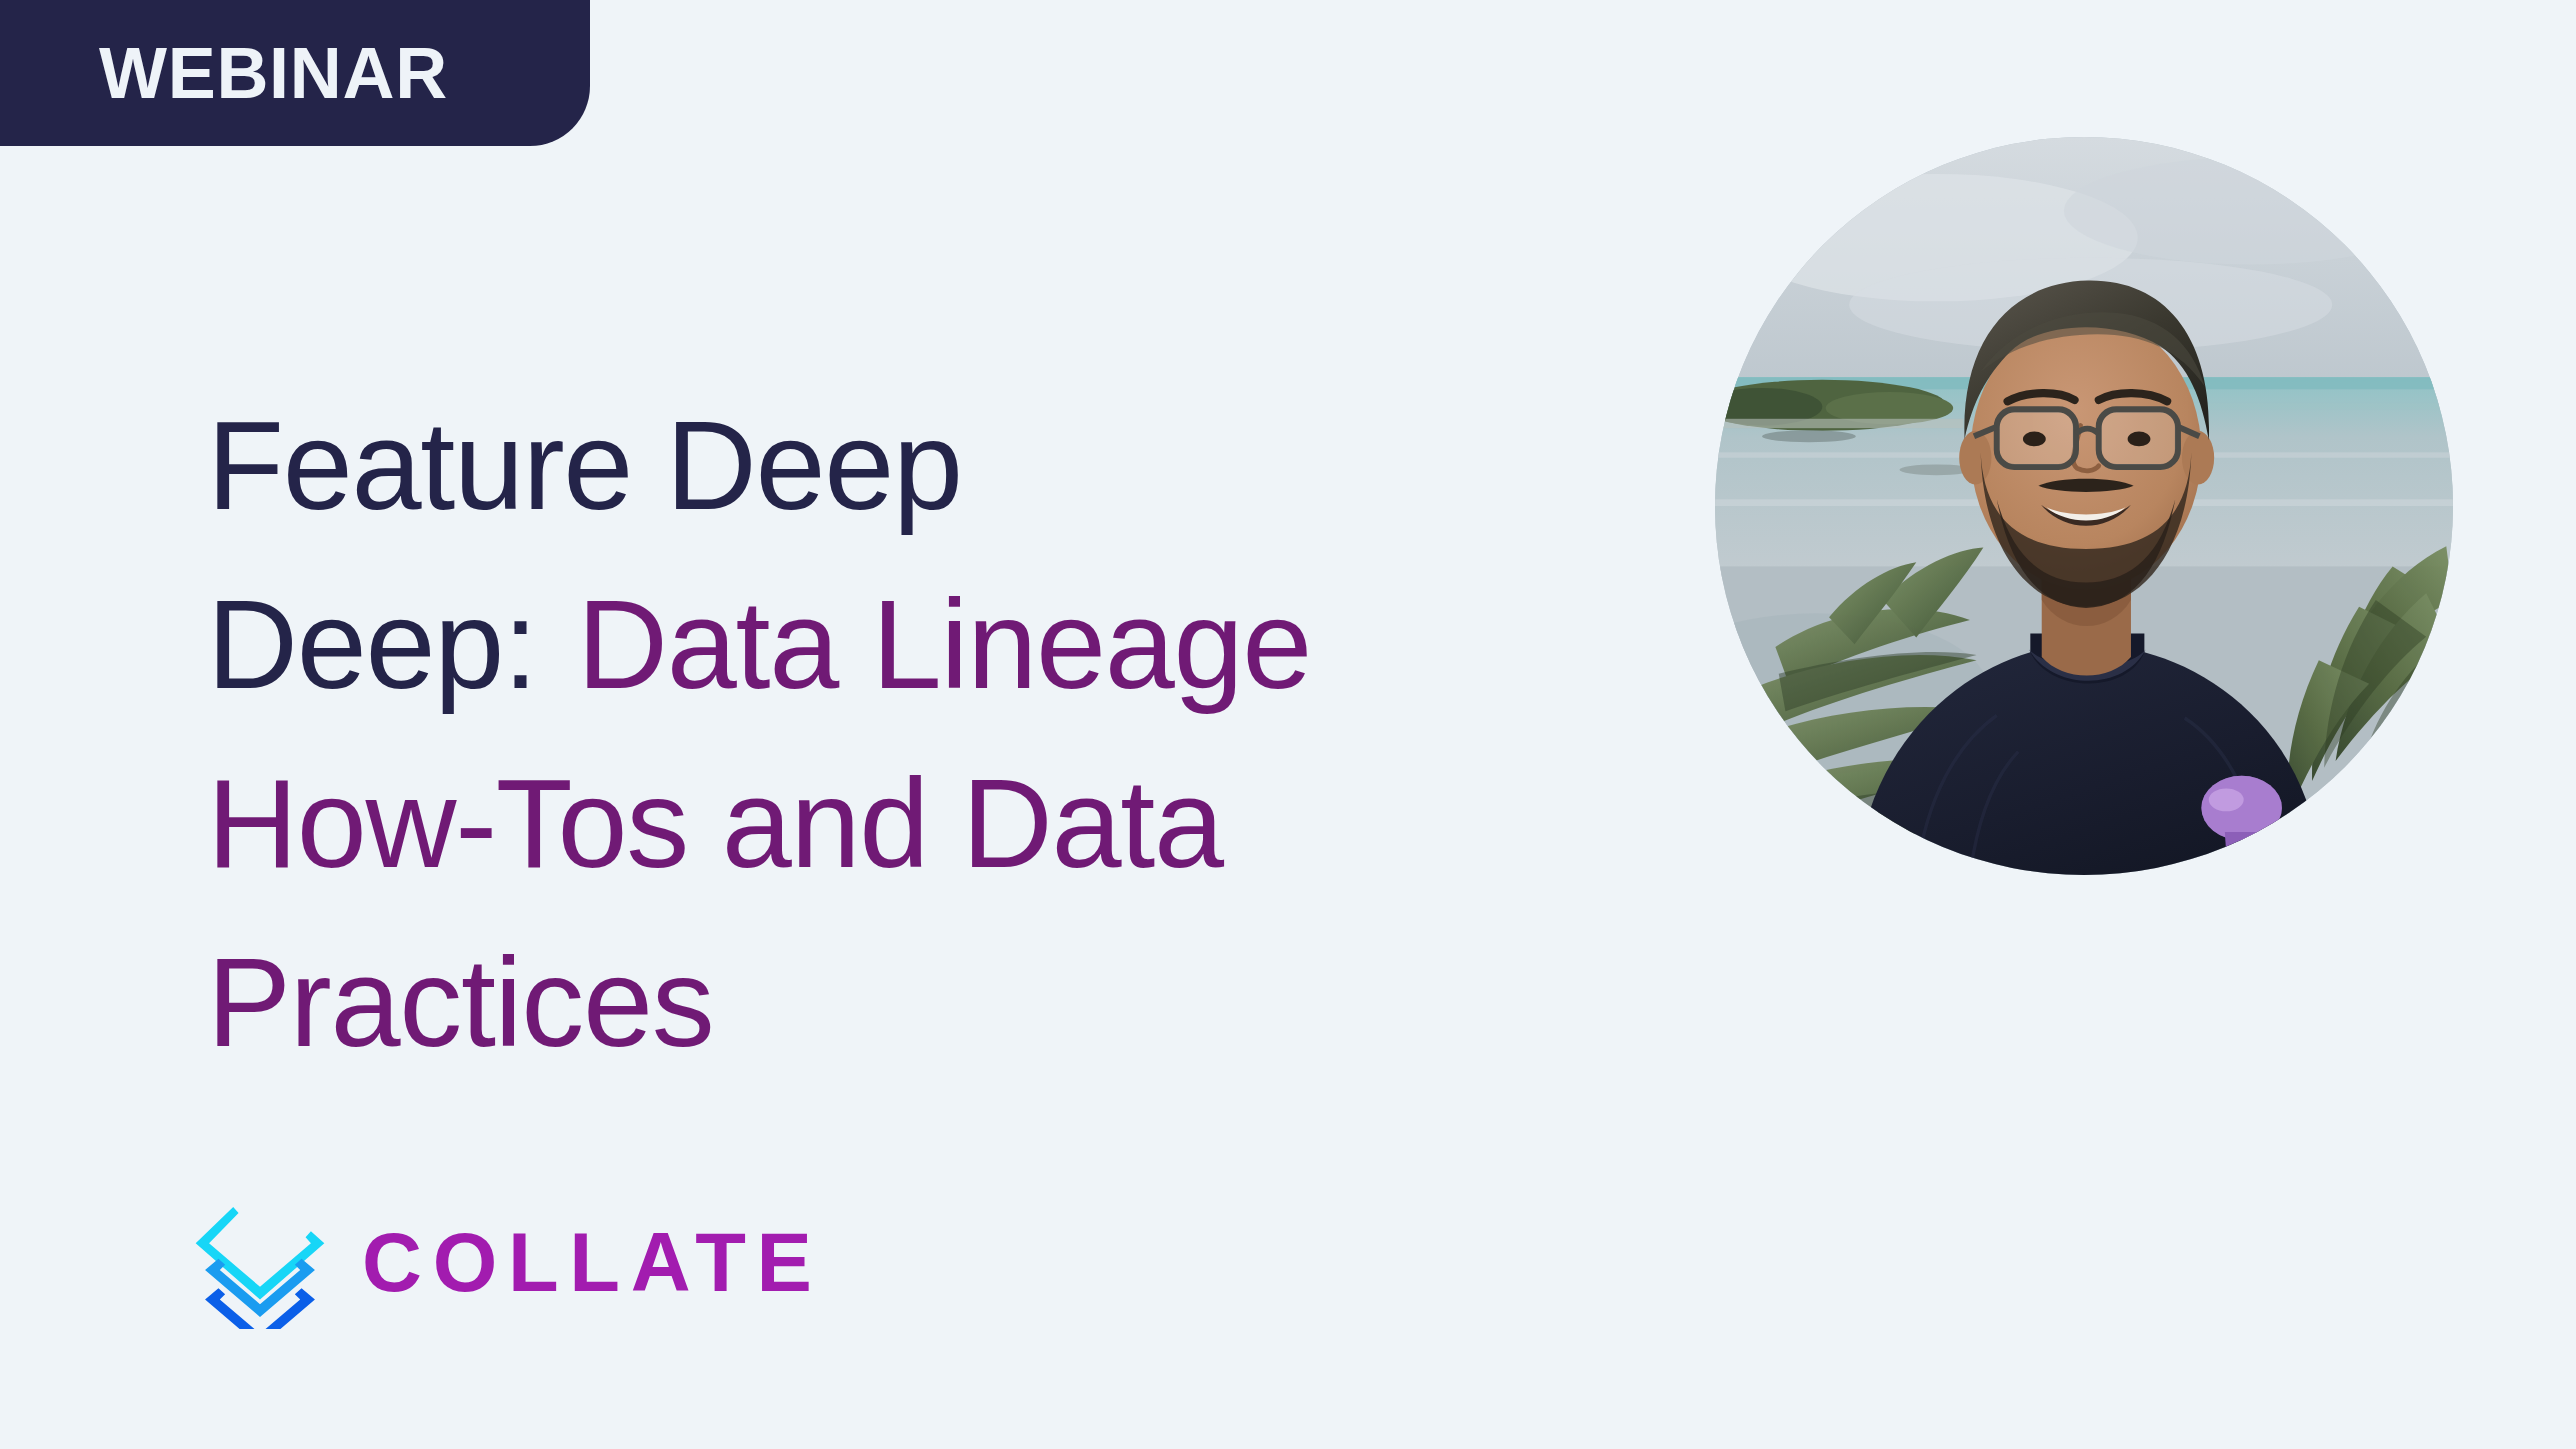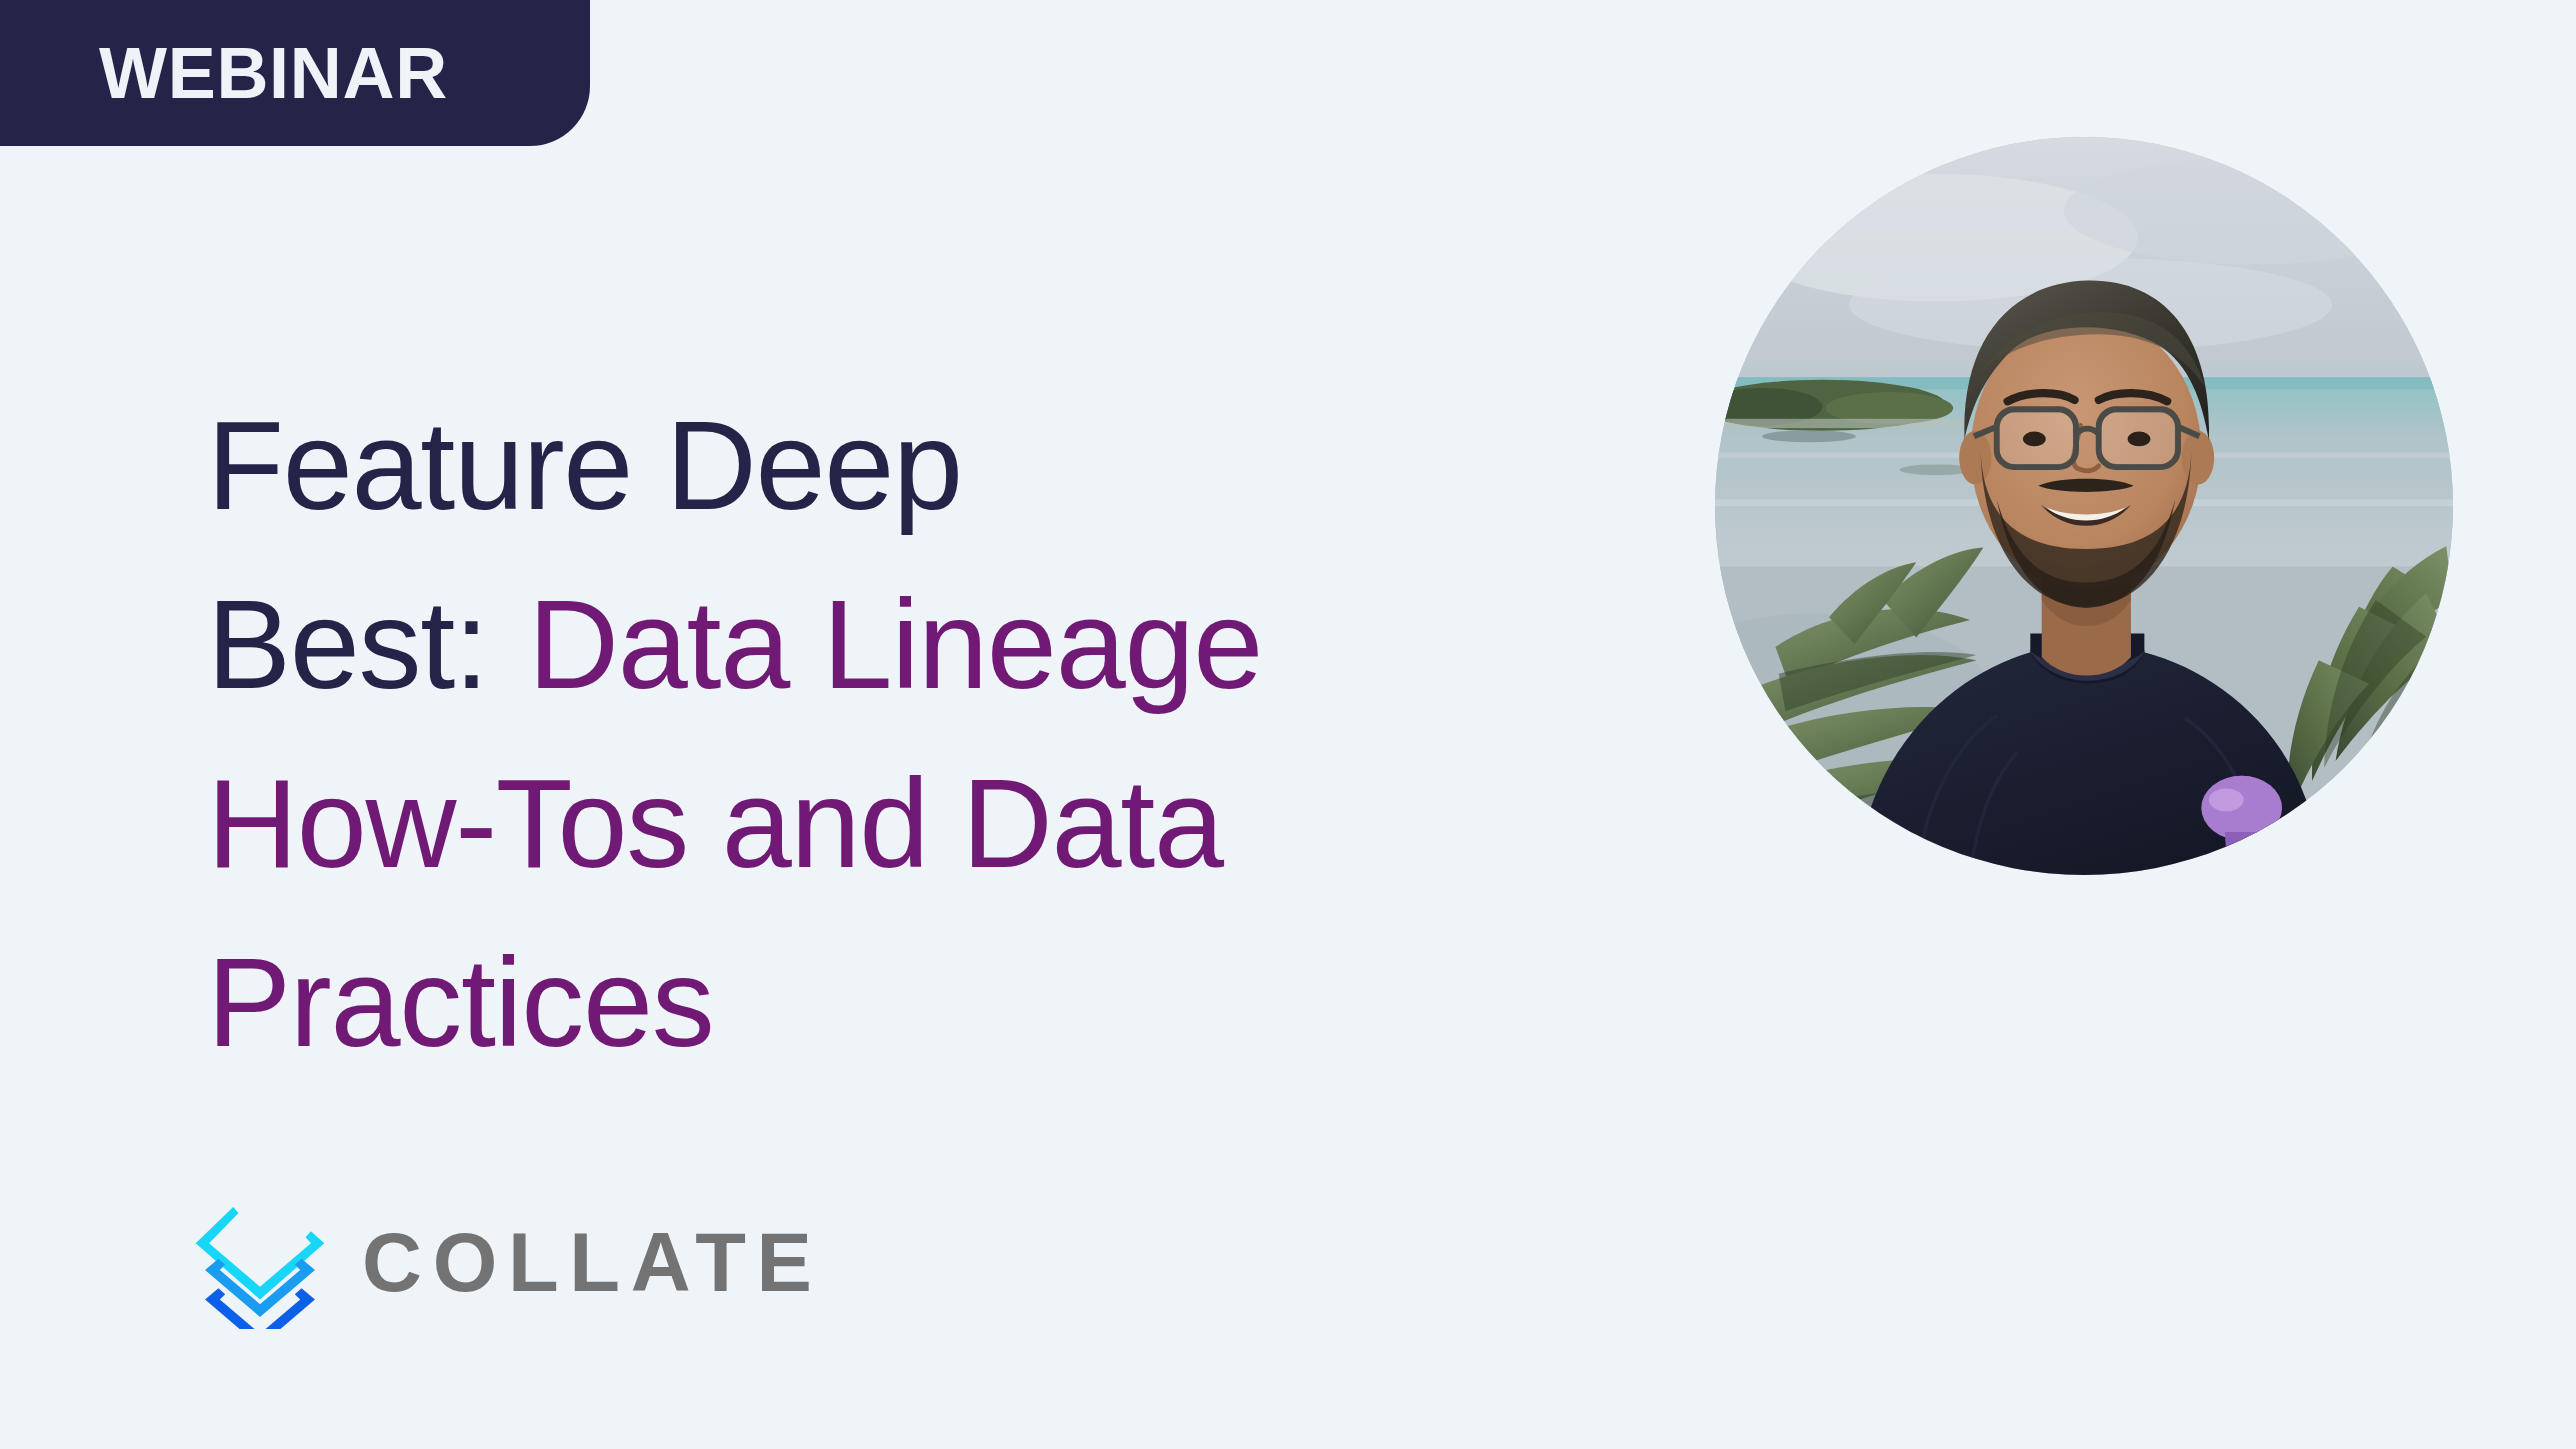--- a/index.html
+++ b/index.html
@@ -82,41 +82,41 @@
     position: absolute;
     left: 193px;
     top: 1195px;
     display: flex;
     align-items: center;
     gap: 35px;
   }
   .logo-mark { width: 134px; height: 134px; display: block; }
   .logo-mark svg { display: block; width: 100%; height: 100%; }
   .logo-word {
-    color: #737373;
+    color: #a21caf;
     font-family: "Liberation Sans", sans-serif;
     font-size: 83px;
     font-weight: 700;
     letter-spacing: 10.7px;
     line-height: 1;
     white-space: nowrap;
   }
 </style>
 </head>
 <body>
 
 <div class="canvas">
 
   <div class="badge">
     <span class="badge-label">WEBINAR</span>
   </div>
 
   <div class="headline">
     <div class="headline-line ink-navy">Feature Deep</div>
-    <div class="headline-line"><span class="ink-navy">Best:</span><span class="ink-blue" style="margin-left:0.32em">Data Lineage</span></div>
+    <div class="headline-line"><span class="ink-navy">Deep:</span><span class="ink-blue" style="margin-left:0.32em">Data Lineage</span></div>
     <div class="headline-line ink-blue">How-Tos and Data</div>
     <div class="headline-line ink-blue">Practices</div>
   </div>
 
   <div class="portrait">
     <svg viewBox="0 0 1100 1100" preserveAspectRatio="xMidYMid slice">
       <defs>
         <linearGradient id="skyGrad" x1="0" y1="0" x2="0" y2="1">
           <stop offset="0%" stop-color="#d5dbe0"></stop>
           <stop offset="45%" stop-color="#c9d1d7"></stop>

